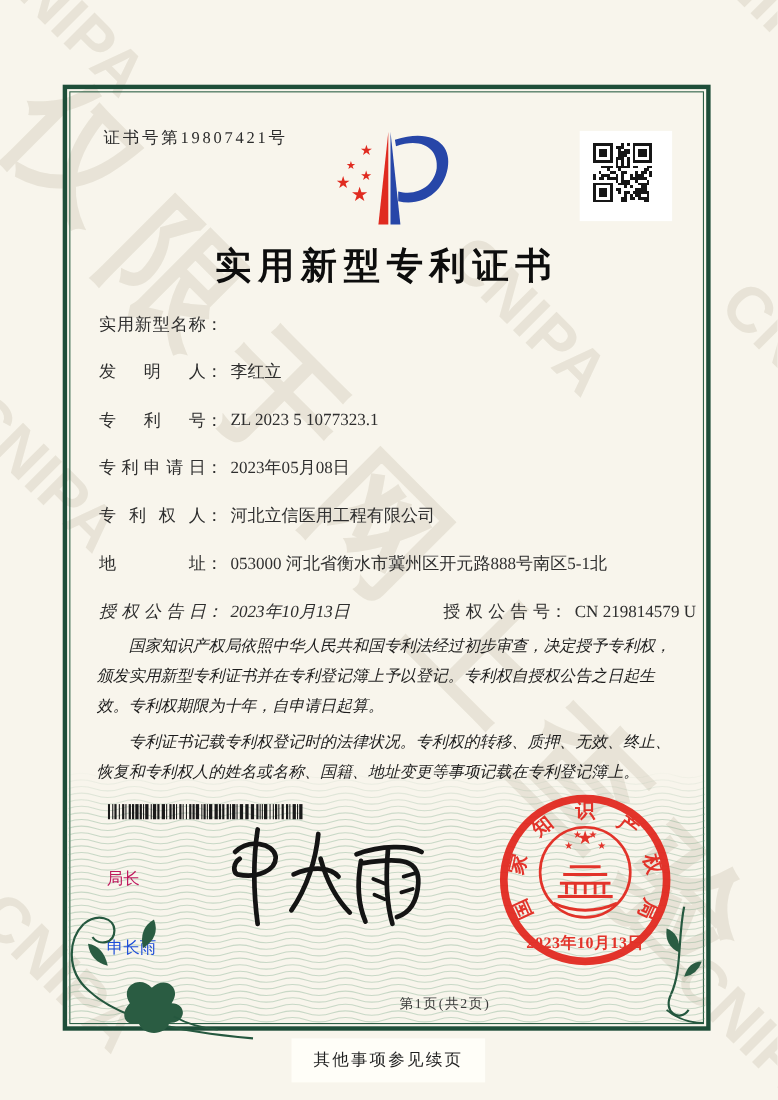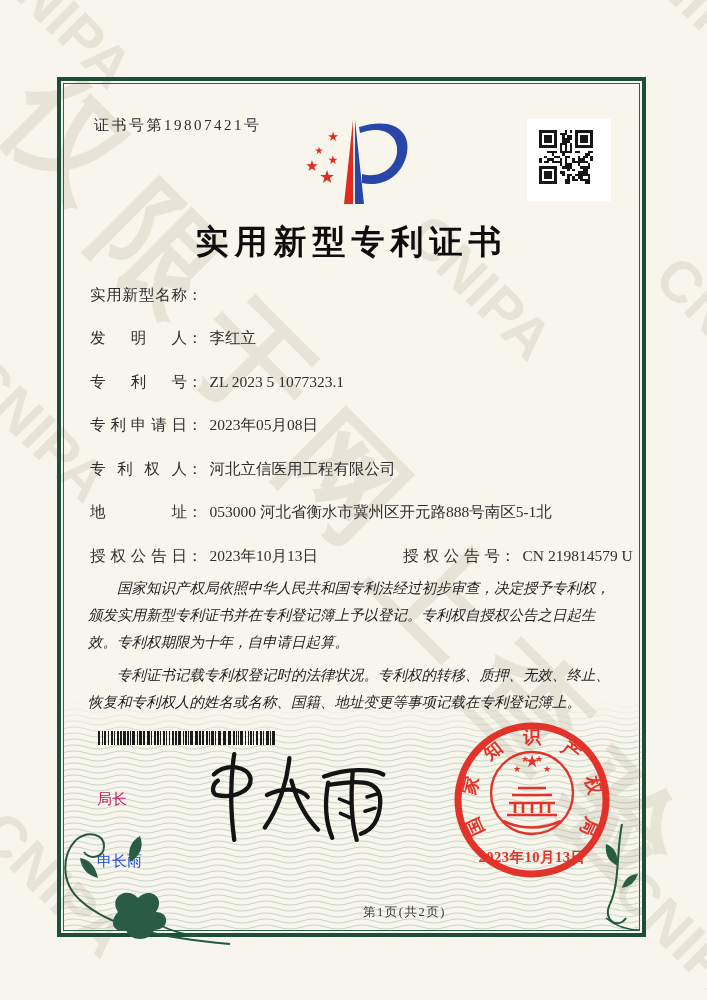--- a/index.html
+++ b/index.html
@@ -17,21 +17,21 @@
   .cert-no{position:absolute;left:94px;top:116px;font-size:15px;letter-spacing:2.5px;color:#2b2b2b;z-index:2;}
   .logo{position:absolute;left:296px;top:112px;width:118px;height:100px;z-index:2;}
   .qr-box{position:absolute;left:527px;top:119px;width:84px;height:82px;background:#ffffff;z-index:2;}
   .qr{position:absolute;left:12px;top:11px;width:54px;height:54px;}
   .title{position:absolute;left:57px;top:220px;width:589px;text-align:center;font-size:33px;font-weight:700;
          letter-spacing:6px;color:#0d0d0d;z-index:2;}
   .fields{position:absolute;left:90px;top:284px;width:545px;z-index:2;font-size:15.5px;color:#2e2e2e;}
   .frow{display:flex;align-items:center;height:22px;margin-bottom:21.5px;}
   .flabel{display:inline-block;width:97px;text-align:justify;text-align-last:justify;flex:none;}
   .fvalue{margin-left:7px;white-space:nowrap;}
-  .pair1{display:flex;align-items:baseline;width:284px;flex:none;}
+  .pair1{display:flex;align-items:baseline;width:284px;flex:none;font-style:italic;}
   .pair2{display:flex;align-items:baseline;margin-left:29px;}
   .paras{position:absolute;left:88px;top:575px;width:536px;z-index:2;font-size:14.5px;font-style:italic;
          line-height:1.85;color:#1d1d1d;}
   .paras p{margin:0 0 7px;text-indent:2em;}
   .barcode{position:absolute;left:98px;top:731px;width:180px;height:14px;z-index:2;}
   .director-title{position:absolute;left:97px;top:790px;font-size:15px;color:#be185d;z-index:2;
          font-family:"Liberation Sans","DejaVu Sans",sans-serif;}
   .director-name{position:absolute;left:97px;top:852px;font-size:15px;color:#1d4ed8;z-index:2;
          font-family:Liberation Sans, sans-serif;}
   .signature{position:absolute;left:203px;top:750px;width:185px;height:97px;z-index:3;}
@@ -513,14 +513,15 @@
 
   <svg class="flourish-right" width="54" height="112" viewBox="0 0 54 112" fill="none" stroke="#25583f" stroke-width="2">
     <path d="M30,0 C24,30 28,58 18,80"></path>
     <path d="M18,80 C10,96 26,106 34,94"></path>
     <path d="M26,42 q-14,-6 -12,-22 q12,4 12,22 Z" fill="#2a5c42" stroke="none"></path>
     <path d="M14,94 q14,12 34,12" stroke-width="1.6"></path>
     <path d="M30,64 q12,-2 16,-14 q-12,0 -16,14 Z" fill="#2a5c42" stroke="none"></path>
   </svg>
 
   <div class="page-footer">第1页(共2页)</div>
+  <div class="cont-note">其他事项参见续页</div>
 
 </div>
 
 </body></html>

